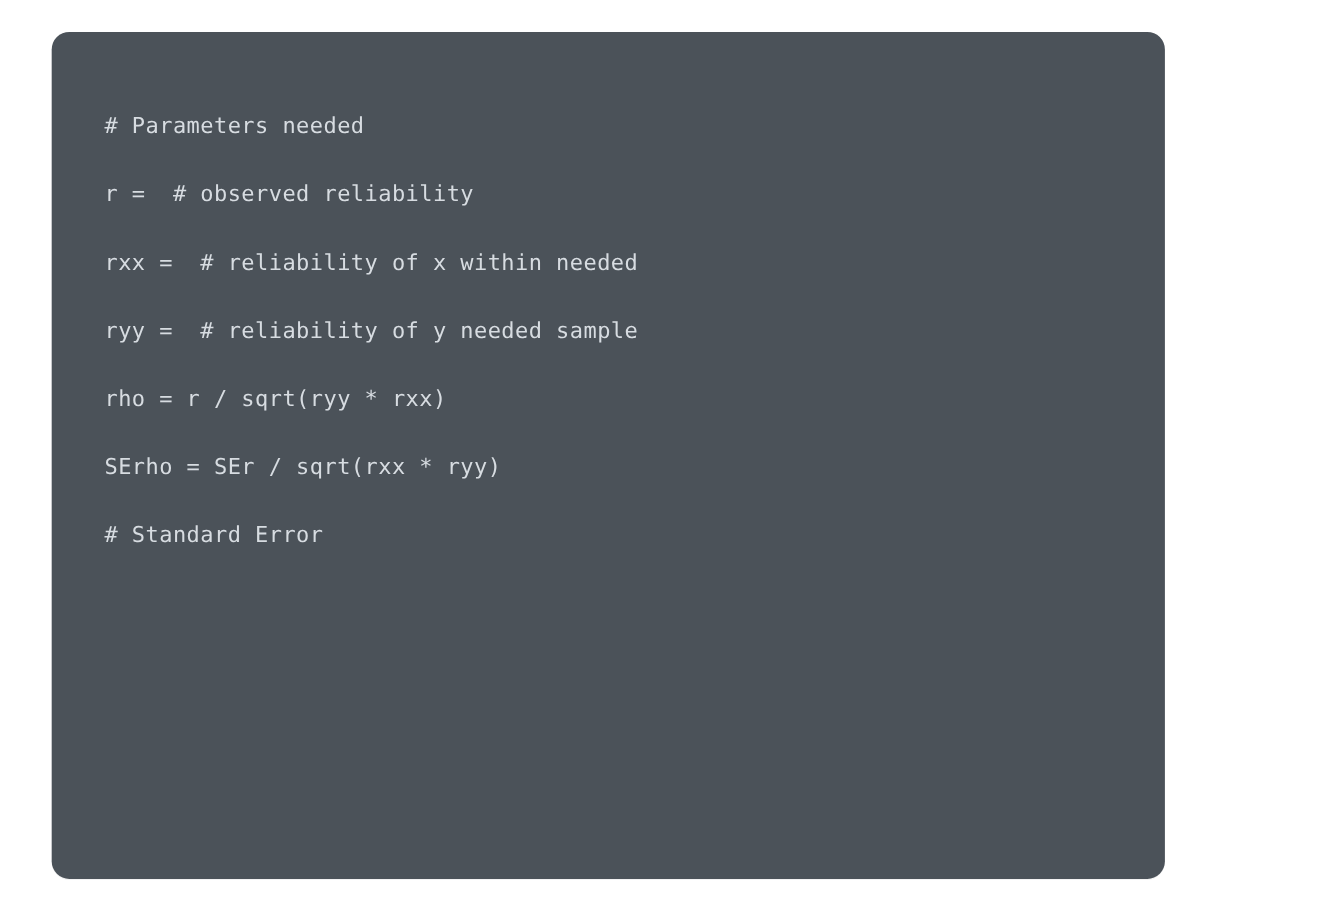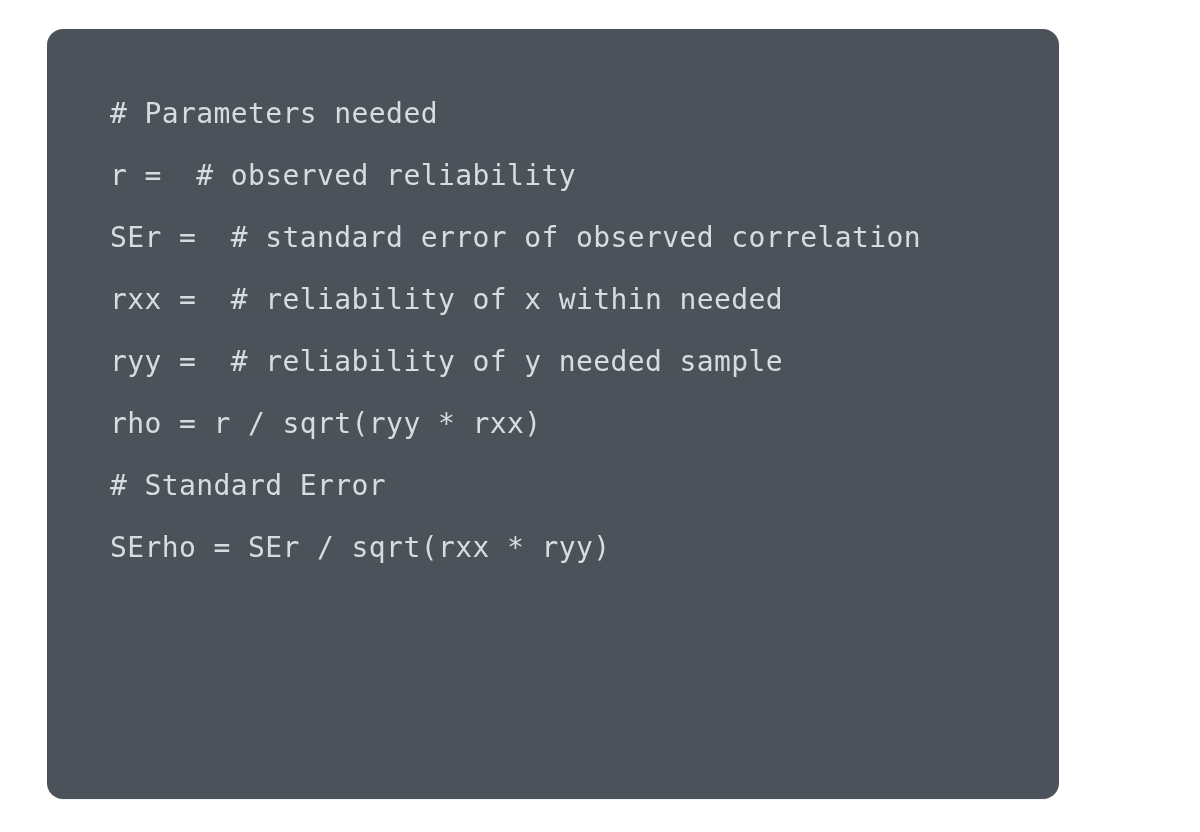--- a/index.html
+++ b/index.html
@@ -17,35 +17,33 @@
     width: 1012px;
     height: 770px;
     background: #4b5259;
     border-radius: 16px;
     padding: 54px 48px 40px 48px;
     box-sizing: border-box;
     box-shadow: 0 1px 0 rgba(0,0,0,0.05);
   }
   .code-line {
     font-family: "Menlo", "Consolas", "DejaVu Sans Mono", "Liberation Mono", monospace;
-    font-size: 28px;
+    font-size: 20px;
     line-height: 62px;
     color: #d7dce1;
     white-space: pre;
     letter-spacing: 0.4px;
-    margin-left: 15px;
   }
 </style>
 </head>
 <body>
 
 <div class="code-block">
   <div class="code-line"># Parameters needed</div>
   <div class="code-line">r =  # observed reliability</div>
-  <div class="code-line">SEr =  # standard error of observed correlation</div>
   <div class="code-line">rxx =  # reliability of x within needed</div>
   <div class="code-line">ryy =  # reliability of y needed sample</div>
   <div class="code-line"></div>
   <div class="code-line">rho = r / sqrt(ryy * rxx)</div>
   <div class="code-line"></div>
+  <div class="code-line">SErho = SEr / sqrt(rxx * ryy)</div>
   <div class="code-line"># Standard Error</div>
-  <div class="code-line">SErho = SEr / sqrt(rxx * ryy)</div>
 </div>
 
 </body></html>

